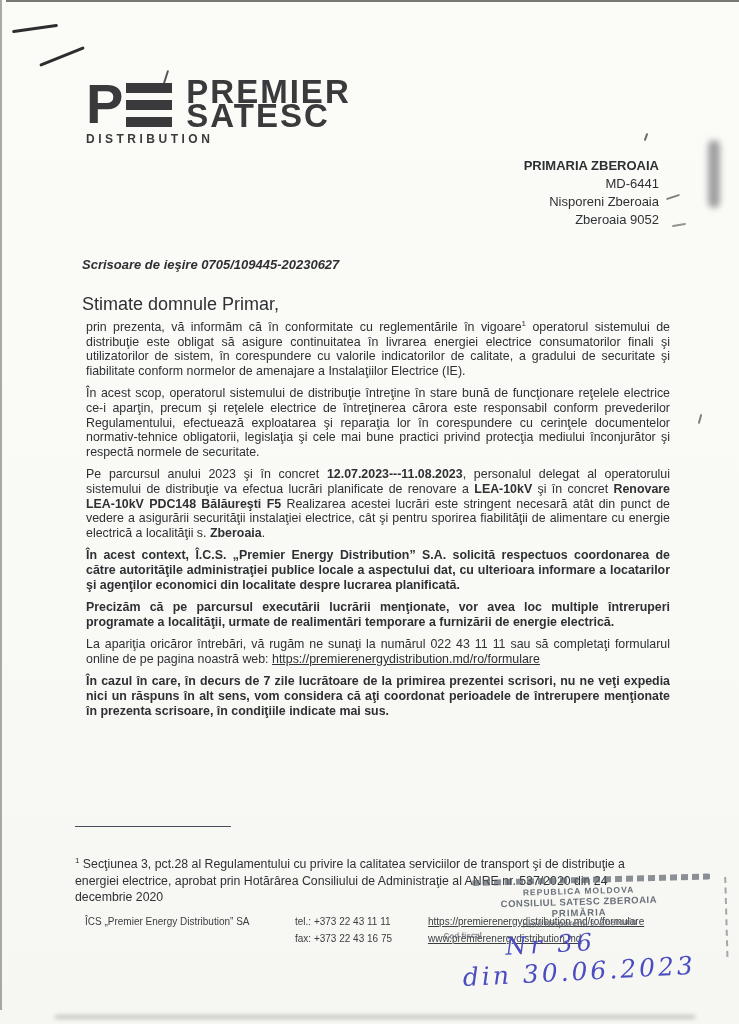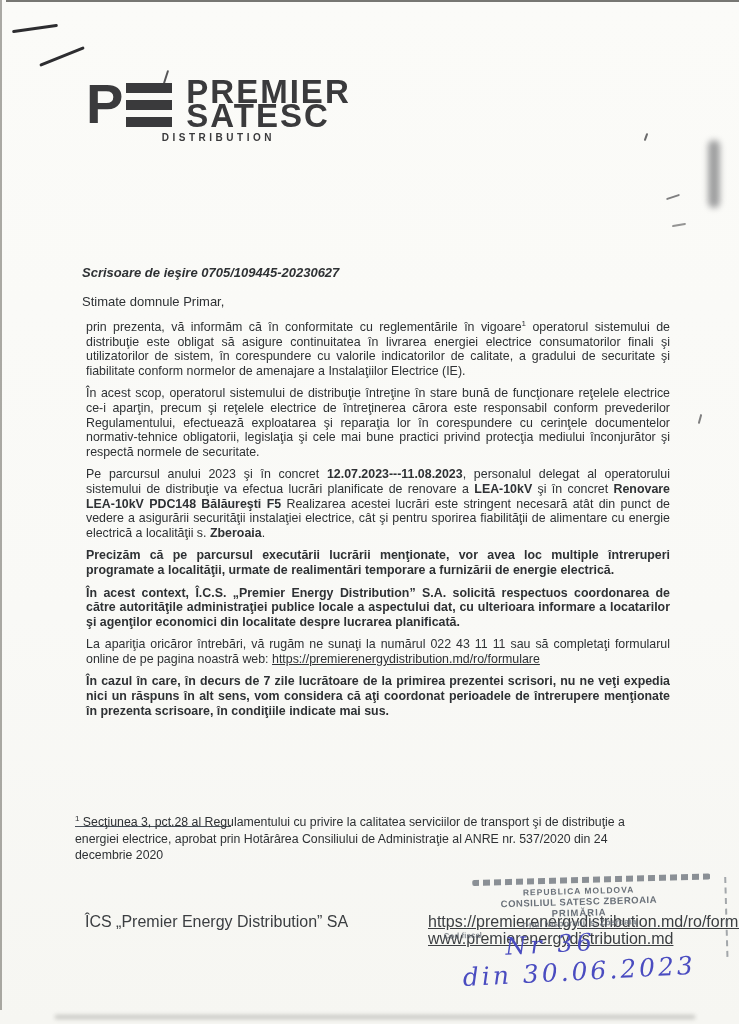--- a/index.html
+++ b/index.html
@@ -22,44 +22,44 @@
   .pm6{left:672px;top:224px;width:14px;height:2px;transform:rotate(-10deg);opacity:.5;}
   .pm7{left:699px;top:414px;width:2px;height:10px;transform:rotate(15deg);opacity:.6;}
 
   
   .logo{position:absolute;left:86px;top:80px;color:#3a3a3c;}
   .logo-row{display:flex;align-items:stretch;}
   .logo-p{font-weight:bold;font-size:56px;line-height:48px;letter-spacing:-2px;}
   .logo-bars{display:flex;flex-direction:column;justify-content:space-between;width:46px;height:44px;margin:3px 0 0 5px;}
   .logo-bars i{display:block;height:10px;background:#3a3a3c;}
   .logo-name{margin-left:14px;font-weight:bold;font-size:33px;line-height:24px;letter-spacing:2px;margin-top:0;}
-  .logo-sub{font-weight:bold;font-size:10px;letter-spacing:3.5px;margin-top:4px;text-align:center;}
+  .logo-sub{font-weight:bold;font-size:12px;letter-spacing:3.5px;margin-top:4px;}
 
   
   .recipient{position:absolute;right:80px;top:157px;text-align:right;font-size:13px;line-height:18px;}
   .recipient .name{font-weight:bold;}
 
   
-  .subject{position:absolute;left:82px;top:257px;font-weight:bold;font-style:italic;font-size:13px;margin-top:8px;}
-  .salutation{position:absolute;left:82px;top:294px;font-size:13px;}
+  .subject{position:absolute;left:82px;top:257px;font-weight:bold;font-style:italic;font-size:13px;}
+  .salutation{position:absolute;left:82px;top:294px;font-size:18px;}
 
   
   .body-text{position:absolute;left:82px;top:320px;width:588px;font-size:12.4px;line-height:14.6px;text-align:justify;}
   .body-text p{margin:0 0 8px 4px;}
   .b{font-weight:bold;}
   .u{}
   sup{font-size:8px;line-height:0;}
   .link{text-decoration:underline;}
 
   
   .footnote-rule{position:absolute;left:75px;top:826px;width:156px;border-top:1.6px solid #47505a;}
-  .footnote{position:absolute;left:75px;top:814px;width:562px;font-size:12.3px;line-height:16.5px;}
+  .footnote{position:absolute;left:75px;top:856px;width:562px;font-size:12.3px;line-height:16.5px;}
 
   
-  .footer-col{position:absolute;top:913px;font-size:16px;line-height:17px;color:#3b3e41;}
+  .footer-col{position:absolute;top:913px;font-size:10px;line-height:17px;color:#3b3e41;}
   .fc1{left:85px;}
   .fc2{left:295px;}
   .fc3{left:428px;}
   .fc3 .footer-line{text-decoration:underline;}
 
   
   .stamp{position:absolute;left:433px;top:877px;width:292px;transform:rotate(-1.6deg);
     color:#5f6670;text-align:center;font-weight:bold;pointer-events:none;opacity:.92;}
   .stamp-smudge{height:6px;margin:0 14px 3px 40px;background:repeating-linear-gradient(90deg,#5a616b 0 7px,transparent 7px 11px);opacity:.75;border-radius:2px;}
   .stamp-l0{font-size:8.5px;letter-spacing:1px;}
@@ -101,39 +101,51 @@
           <i></i>
         </span>
       <span class="logo-name">
         <span>PREMIER</span><br>
         <span>SATESC</span>
       </span>
     </div>
     <div class="logo-sub">DISTRIBUTION</div>
   </div>
 
+  <div class="recipient">
+    <div class="name">PRIMARIA ZBEROAIA</div>
+    <div>
+        <div class="">MD-6441</div>
+        <div class="">Nisporeni Zberoaia</div>
+        <div class="">Zberoaia 9052</div>
+      </div>
+  </div>
 
   <div class="subject">Scrisoare de ieşire 0705/109445-20230627</div>
   <div class="salutation">Stimate domnule Primar,</div>
 
   <div class="body-text">
       <p><span>prin prezenta, vă informăm că în conformitate cu reglementările în vigoare</span><sup>1</sup><span>  operatorul sistemului de distribuţie este obligat să asigure continuitatea în livrarea energiei electrice consumatorilor finali şi utilizatorilor de sistem, în corespundere cu valorile indicatorilor de calitate, a gradului de securitate şi fiabilitate conform normelor de amenajare a Instalaţiilor Electrice (IE).</span></p>
       <p><span>În acest scop, operatorul sistemului de distribuţie întreţine în stare bună de funcţionare reţelele electrice ce-i aparţin, precum şi reţelele electrice de întreţinerea cărora este responsabil conform prevederilor Regulamentului, efectuează exploatarea şi reparaţia lor în corespundere cu cerinţele documentelor normativ-tehnice obligatorii, legislaţia şi cele mai bune practici privind protecţia mediului înconjurător şi respectă normele de securitate.</span></p>
       <p><span>Pe parcursul anului 2023 şi în concret </span><span class="b u">12.07.2023---11.08.2023</span><span>, personalul delegat al operatorului sistemului de distribuţie va efectua lucrări planificate de renovare a </span><span class="b u">LEA-10kV</span><span> şi în concret  </span><span class="b">Renovare LEA-10kV PDC148 Bălăureşti  F5</span><span>  Realizarea acestei lucrări este stringent necesară atât din punct de vedere a asigurării securităţii instalaţiei electrice, cât şi pentru sporirea fiabilităţii de alimentare cu energie electrică a localităţii s. </span><span class="b u">Zberoaia</span><span>.</span></p>
+      <p class="b"><span>În acest context, Î.C.S. „Premier Energy Distribution” S.A. solicită respectuos coordonarea de către autorităţile administraţiei publice locale a aspectului dat, cu ulterioara informare a locatarilor şi agenţilor economici din localitate despre lucrarea planificată.</span></p>
       <p class="b"><span>Precizăm că pe parcursul executării lucrării menţionate, vor avea loc multiple întreruperi programate a localităţii, urmate de realimentări temporare a furnizării de energie electrică.</span></p>
-      <p class="b"><span>În acest context, Î.C.S. „Premier Energy Distribution” S.A. solicită respectuos coordonarea de către autorităţile administraţiei publice locale a aspectului dat, cu ulterioara informare a locatarilor şi agenţilor economici din localitate despre lucrarea planificată.</span></p>
       <p><span>La apariţia oricăror întrebări, vă rugăm ne sunaţi la numărul 022 43 11 11 sau să completaţi formularul online de pe pagina noastră web: </span><span class="u link">https://premierenergydistribution.md/ro/formulare</span></p>
       <p class="b"><span> În cazul în care, în decurs de 7 zile lucrătoare de la primirea prezentei scrisori, nu ne veţi expedia nici un răspuns în alt sens, vom considera că aţi coordonat perioadele de întrerupere menţionate în prezenta scrisoare,  în condiţiile indicate mai sus.</span></p>
     </div>
 
   <div class="footnote-rule"></div>
   <div class="footnote"><sup>1</sup><span> Secţiunea 3, pct.28 al Regulamentului cu privire la calitatea serviciilor de transport şi de distribuţie a energiei electrice, aprobat prin Hotărârea Consiliului de Administraţie al ANRE nr. 537/2020 din 24 decembrie 2020</span></div>
 
   <div class="footer-col fc1">
       <div class="footer-line">ÎCS „Premier Energy Distribution” SA</div>
+    </div>
+  <div class="footer-col fc2">
+      <div class="footer-line">tel.: +373 22 43 11 11</div>
+      <div class="footer-line">fax: +373 22 43 16 75</div>
     </div>
   <div class="footer-col fc3">
       <div class="footer-line">https://premierenergydistribution.md/ro/formulare</div>
       <div class="footer-line">www.premierenergydistribution.md</div>
     </div>
 
   <div class="stamp">
     <div class="stamp-smudge"></div>
     <div class="stamp-l0">REPUBLICA MOLDOVA</div>
     <div class="stamp-l1">CONSILIUL SATESC ZBEROAIA</div>

